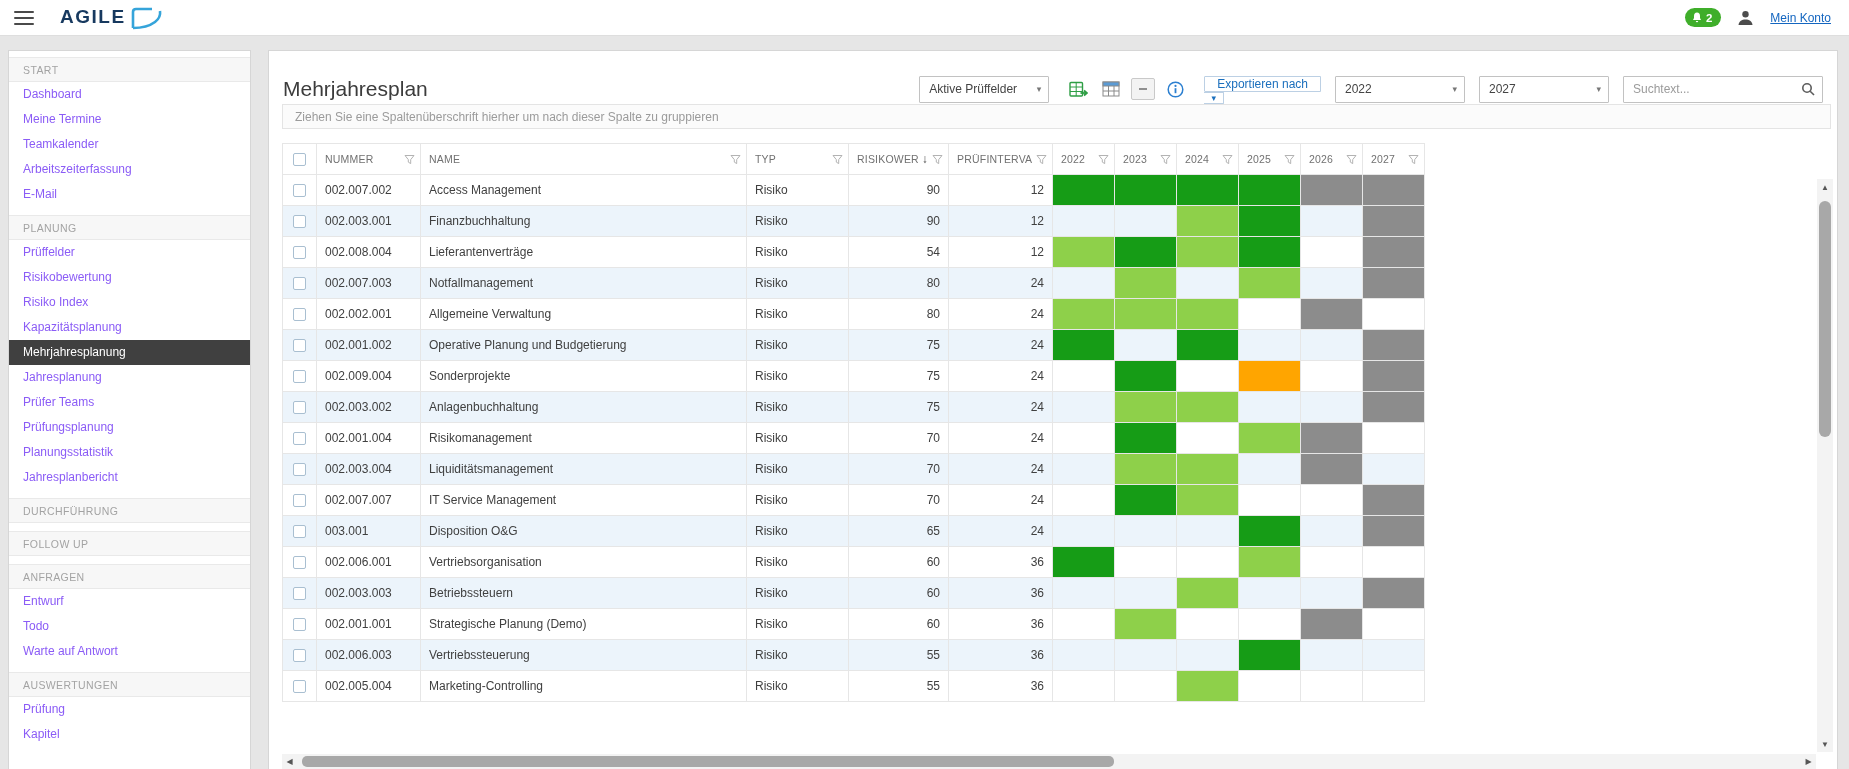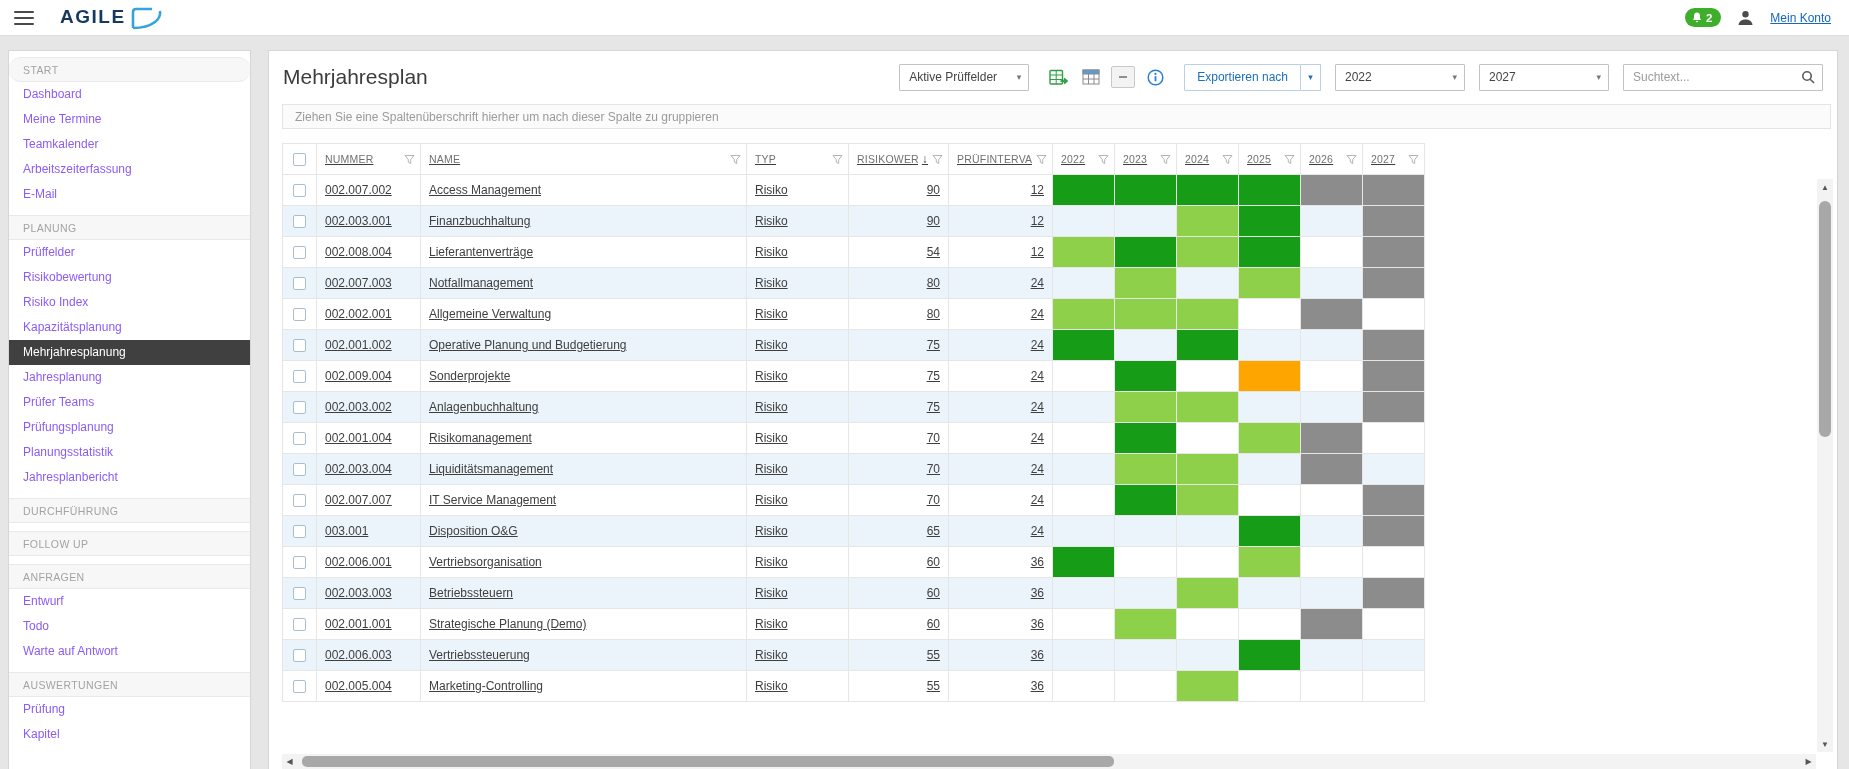--- a/index.html
+++ b/index.html
@@ -31,62 +31,62 @@
   .sidebar {
     position: absolute; left: 8px; top: 50px; width: 243px; bottom: 0;
     background: #fff; border: 1px solid #d6d6d6; border-bottom: none;
     padding-top: 6px; overflow: hidden; font-size: 12px;
   }
   .side-section {
     background: #f7f7f7; border-top: 1px solid #e9e9e9; border-bottom: 1px solid #e9e9e9;
     color: #a3a3a3; font-size: 10.5px; letter-spacing: .4px;
     padding: 6px 14px 5px; margin-top: 8px;
   }
-  .side-section:first-child { margin-top: 0; border-radius: 12px; }
+  .side-section:first-child { margin-top: 0; }
   .side-item { padding: 6px 14px; color: #8b5cf6; line-height: 13px; cursor: pointer; white-space: nowrap; }
   .side-item.selected { background: #404040; color: #fff; }
 
   
   .content {
     position: absolute; left: 268px; top: 50px; right: 11px; bottom: 0;
     background: #fff; border: 1px solid #d6d6d6; border-bottom: none; overflow: hidden;
   }
-  .content-head { position: absolute; top: 0; left: 0; right: 0; height: 52px;
+  .content-head { position: absolute; top: 12px; left: 0; right: 0; height: 52px;
     display: flex; align-items: center; padding: 0 14px; }
   .page-title { font-size: 21px; font-weight: 400; color: #3c3c3c; margin: 0; }
   .toolbar { margin-left: auto; display: flex; align-items: center; gap: 14px; }
 
   .select { height: 27px; width: 130px; border: 1px solid #c2c2c2; border-radius: 1px; background: #fff;
     display: flex; align-items: center; padding: 0 7px 0 9px; font-size: 12px; color: #444; cursor: pointer; }
   .select .caret { margin-left: auto; color: #777; font-size: 9px; }
 
   .icon-group { display: flex; align-items: center; gap: 7px; margin: 0 2px; }
   .iconbtn { width: 26px; height: 26px; display: flex; align-items: center; justify-content: center;
     background: transparent; border: none; padding: 0; cursor: pointer; }
   .iconbtn.framed { width: 24px; height: 22px; border: 1px solid #c9c9c9; background: #f3f3f3; border-radius: 2px; }
 
-  .export-split { display: flex; height: 27px; cursor: pointer; }
+  .export-split { display: flex; height: 27px; cursor: pointer; flex-direction: column; }
   .export-main { border: 1px solid #bcd0e4; border-radius: 1px 0 0 1px; background: #fff;
     display: flex; align-items: center; padding: 0 12px; color: #1b6fbd; font-size: 12px; }
   .export-caret { border: 1px solid #bcd0e4; border-left: none; border-radius: 0 1px 1px 0; background: #fff;
     width: 20px; display: flex; align-items: center; justify-content: center; color: #1b6fbd; font-size: 9px; }
 
   .search-box { position: relative; width: 200px; height: 27px; border: 1px solid #c2c2c2; border-radius: 1px;
     background: #fff; display: flex; align-items: center; }
   .search-box input { border: none; outline: none; flex: 1; min-width: 0; font-size: 12px; color: #333;
     padding: 0 4px 0 9px; font-family: inherit; background: transparent; }
   .search-box input::placeholder { color: #9b9b9b; }
   .search-box .mag { margin-right: 7px; display: flex; cursor: pointer; }
 
   .groupbar { position: absolute; top: 53px; left: 13px; right: 6px; height: 25px;
     background: #fbfbfb; border: 1px solid #e4e4e4; display: flex; align-items: center;
     padding-left: 12px; color: #9b9b9b; font-size: 12px; }
 
   
-  .grid { position: absolute; top: 92px; left: 13px; right: 24px; bottom: 15px; overflow: hidden; text-decoration: underline; }
+  .grid { position: absolute; top: 92px; left: 13px; right: 24px; bottom: 15px; overflow: hidden; }
   table { border-collapse: collapse; table-layout: fixed; width: 1142px; }
   th, td { border: 1px solid #e6e6e6; white-space: nowrap; overflow: hidden; }
   th { height: 31px; background: #fff; font-size: 10.5px; font-weight: 400; color: #717171;
     text-align: left; padding: 0 5px 0 8px; letter-spacing: .2px; cursor: pointer; }
   .th-inner { display: flex; align-items: center; gap: 4px; }
   .th-label { flex: 1; overflow: hidden; }
   .sort-arrow { color: #4a4a4a; font-size: 12px; }
   td { height: 31px; font-size: 12px; color: #404040; padding: 0 8px; }
   td.num { text-align: right; margin-left: 27px; }
   td.yr { padding: 0; }

